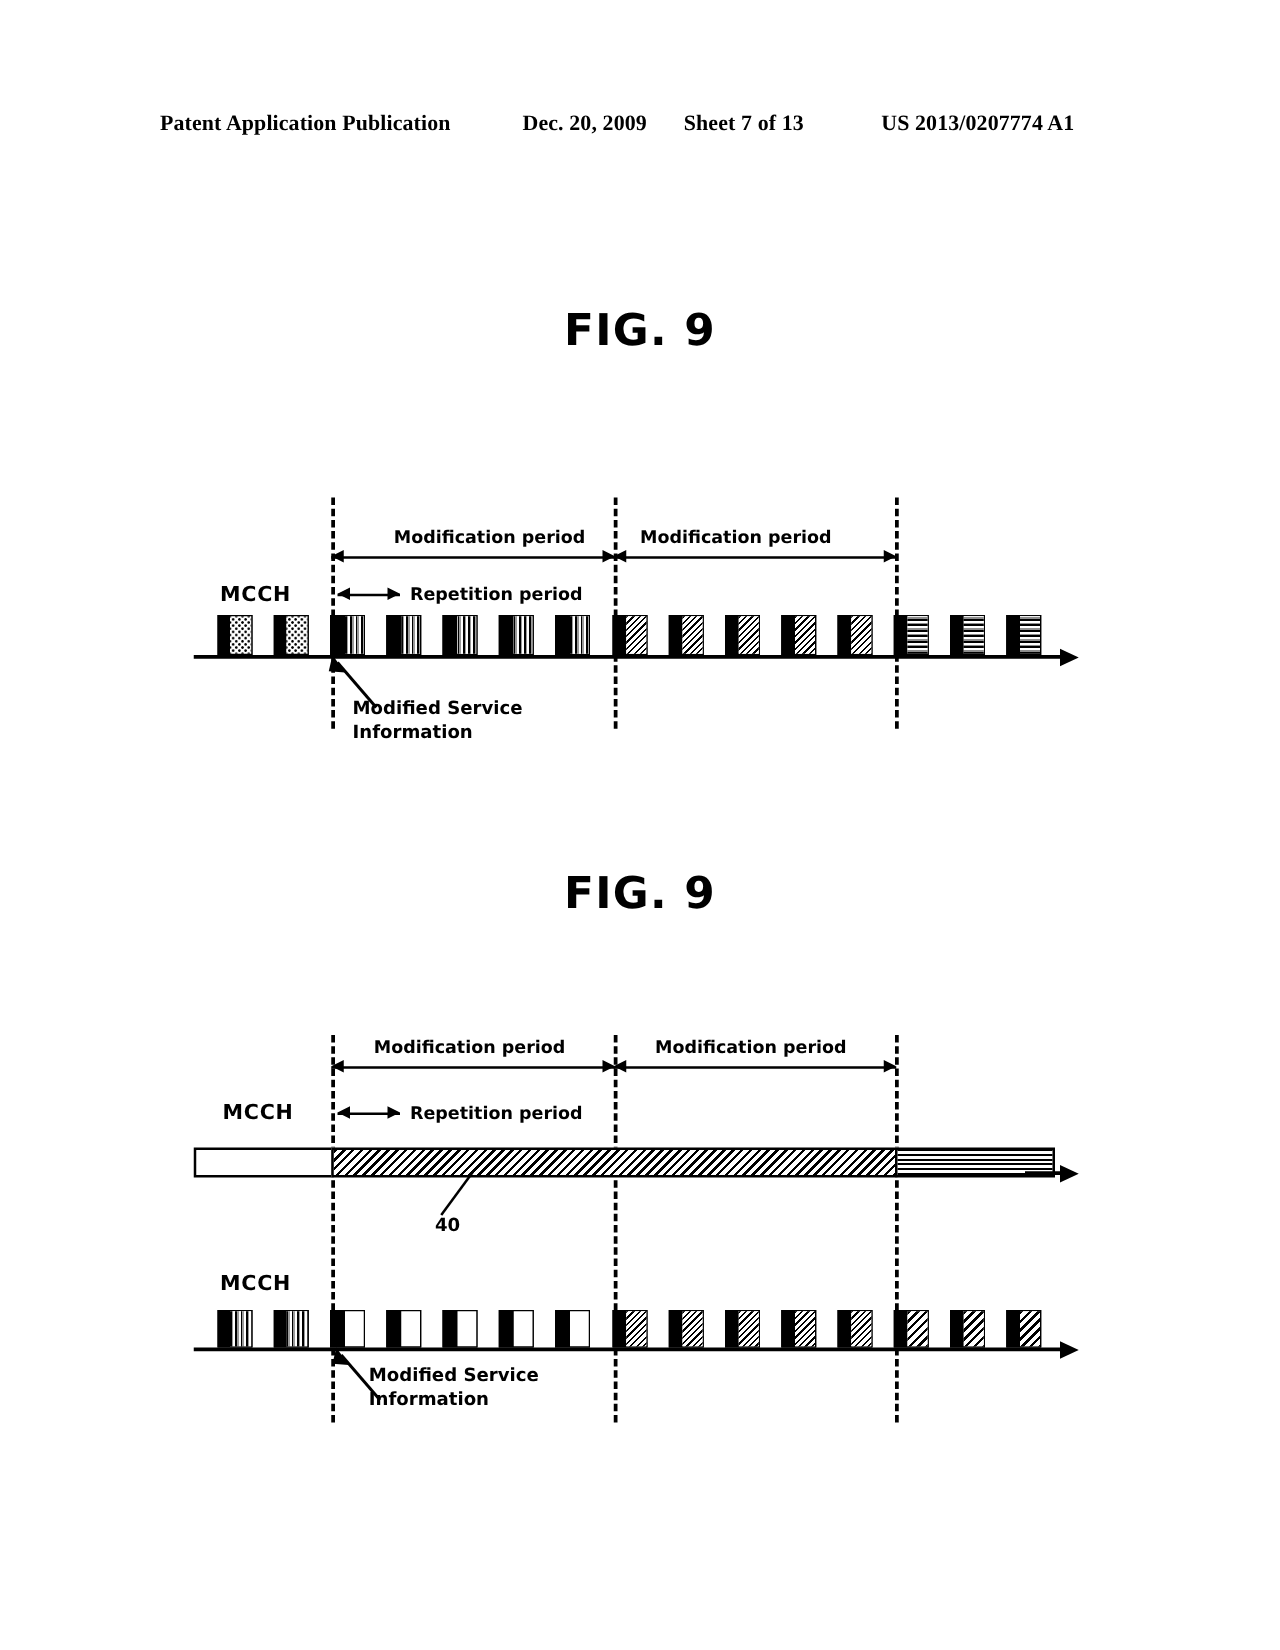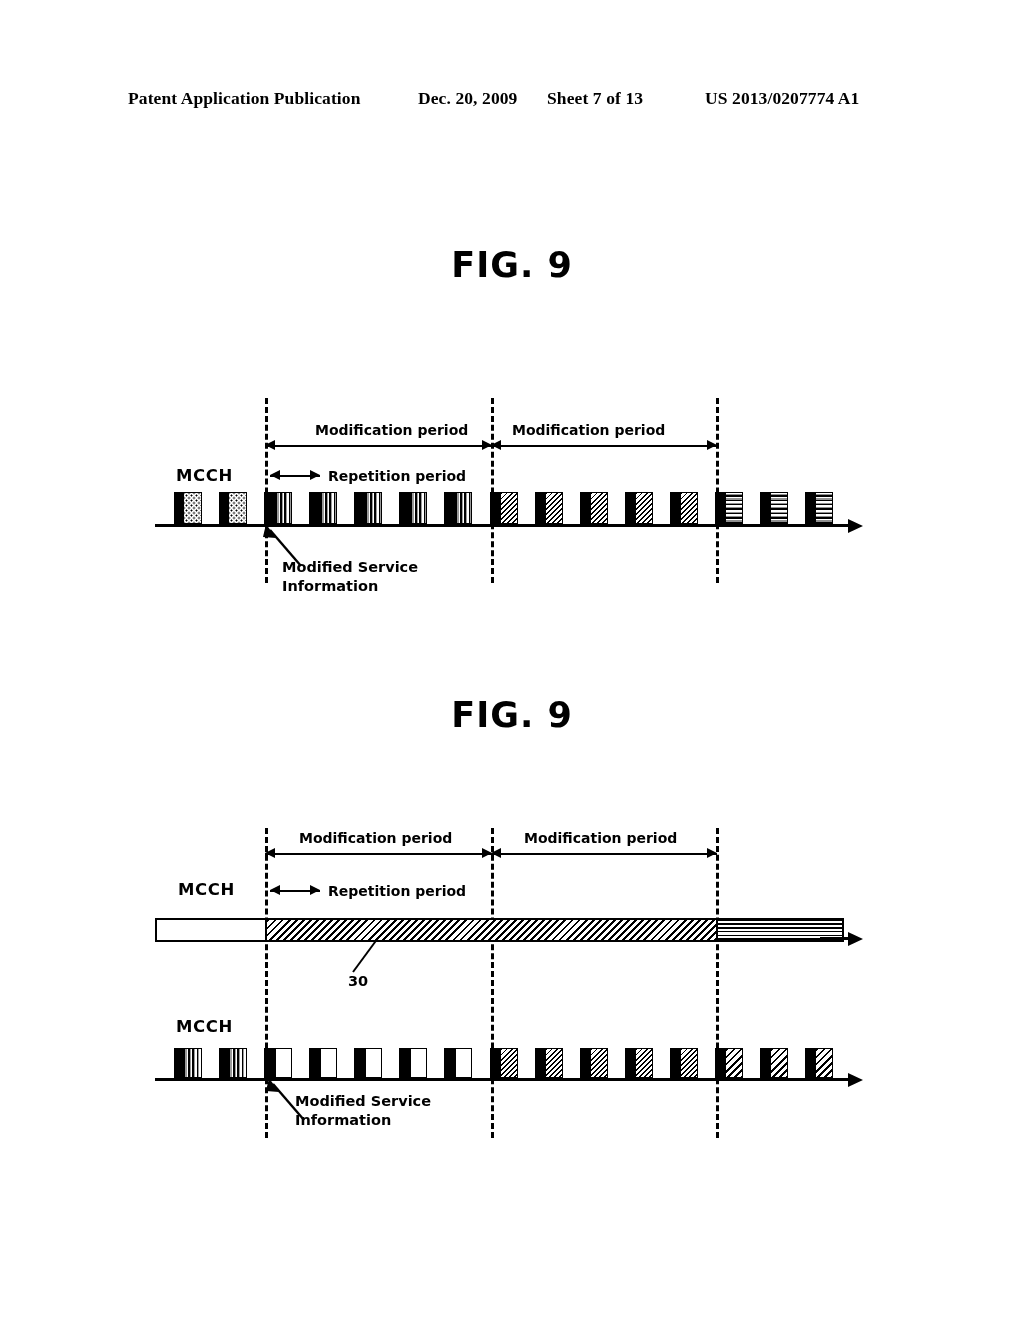--- a/index.html
+++ b/index.html
@@ -348,21 +348,21 @@
   <div class="mich-seg bordered pat-white" style="left:155px; top:108px; width:112px; height:24px;"></div>
   <div class="mich-seg bordered pat-diag" style="left:265px; top:108px; width:453px; height:24px;"></div>
   <div class="mich-seg bordered pat-horz" style="left:716px; top:108px; width:128px; height:24px;"></div>
 
   <div class="axis" style="left:820px; top:127px; width:34px;"></div>
   <div class="axis-head" style="left:848px; top:121.5px;"></div>
 
   <svg class="callout-svg" style="left:340px; top:126px; width:40px; height:38px;">
     <line x1="38" y1="2" x2="13" y2="36" stroke="#000" stroke-width="2"></line>
   </svg>
-  <div class="ref-num" style="left:348px; top:163px;">30</div>
+  <div class="ref-num" style="left:348px; top:163px;">40</div>
 
   <div class="chan-label" style="left:176px; top:207px;">MCCH</div>
 
   <div class="axis" style="left:155px; top:268px; width:695px;"></div>
   <div class="axis-head" style="left:848px; top:262.5px;"></div>
 
   <div class="blk" style="left:174px; top:238px; width:28px; height:30px;">
     <div class="lead" style="width:9px;"></div>
     <div class="body pat-vert-gray"></div>
   </div>

